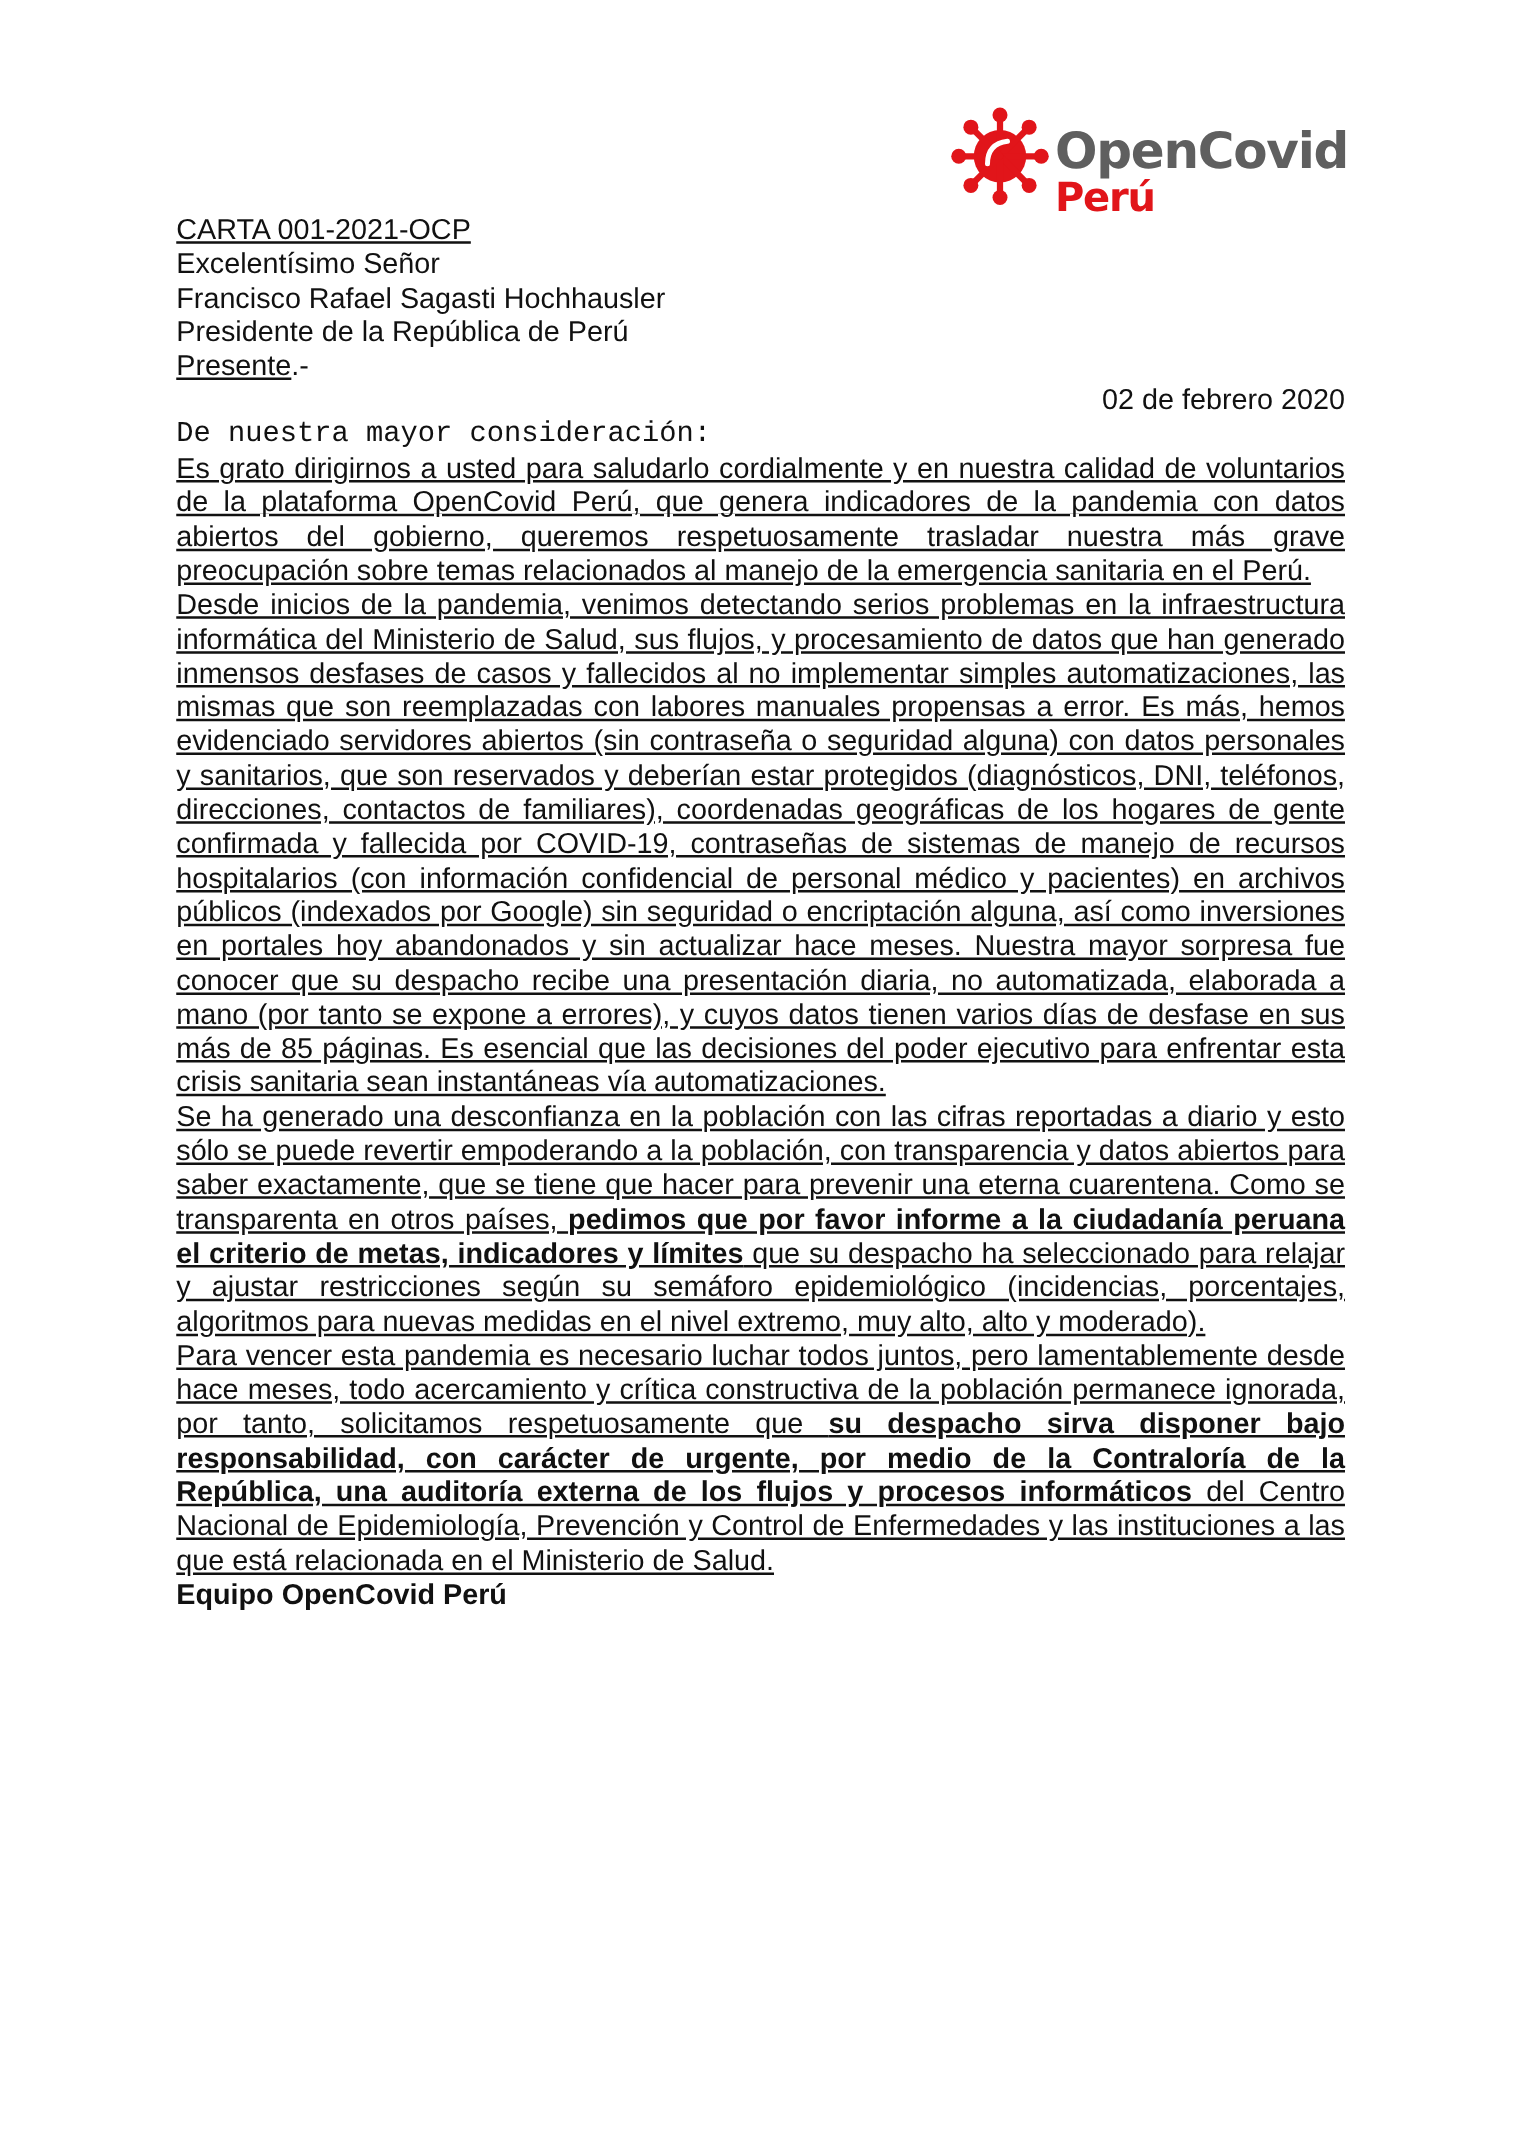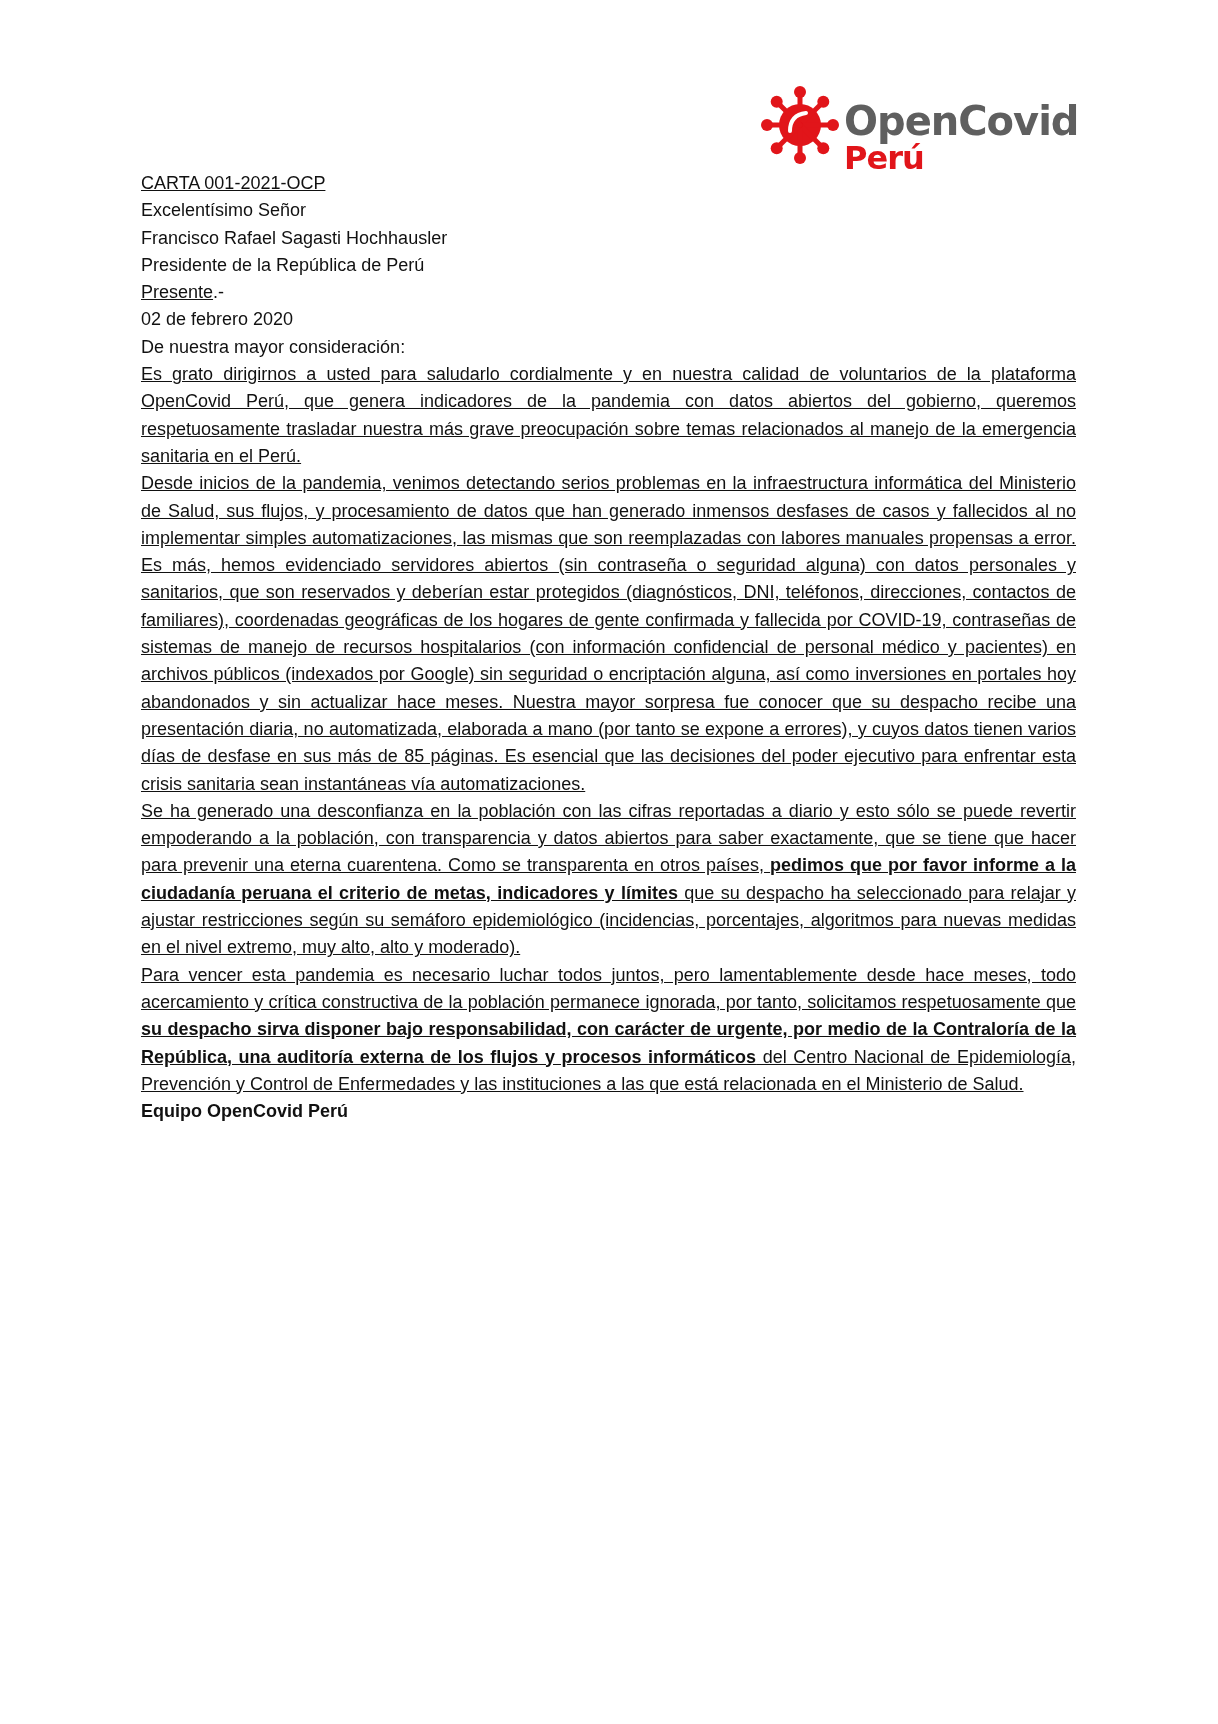--- a/index.html
+++ b/index.html
@@ -44,29 +44,29 @@
     .logo-text .l2 {
       color: #e1151a;
       font-size: 32px;
       line-height: 36px;
     }
     .page {
       position: absolute;
       left: 141px;
       top: 170px;
       width: 935px;
-      font-size: 18px;
+      font-size: 23px;
       line-height: 27.3px;
     }
     .page p { margin: 0; }
     .u { text-decoration: underline; }
     .ref { margin-bottom: 27px; }
     .addr { }
-    .date { margin-bottom: 27px; }
-    .salut { margin-bottom: 27px; }
+    .date { text-align: right; margin-bottom: 27px; }
+    .salut { margin-bottom: 27px; font-family: Liberation Mono, monospace; }
     .para {
       text-align: justify;
       margin-bottom: 27px;
       text-decoration: underline;
     }
     .closing { margin-bottom: 27px; }
     .sig { font-weight: bold; }
     b { font-weight: bold; }
   </style>
 </head>

